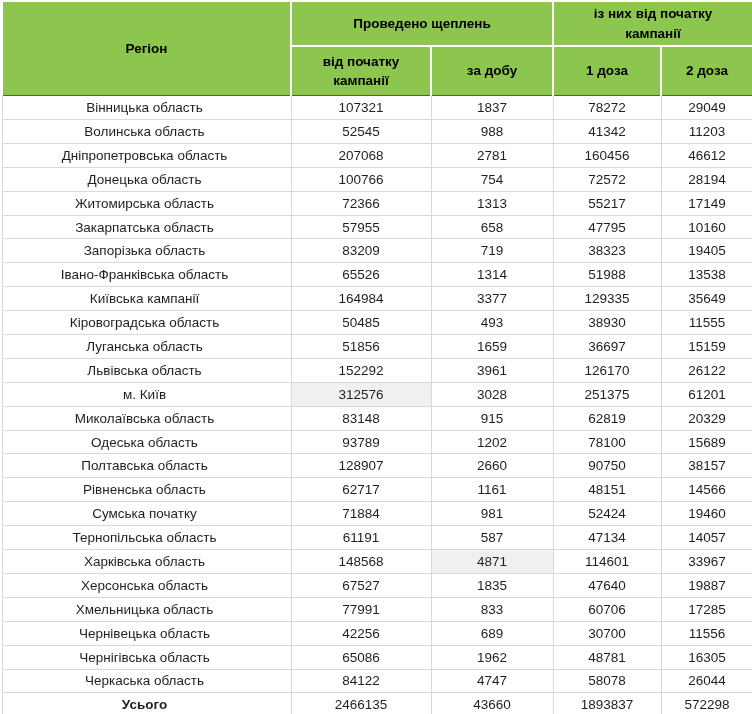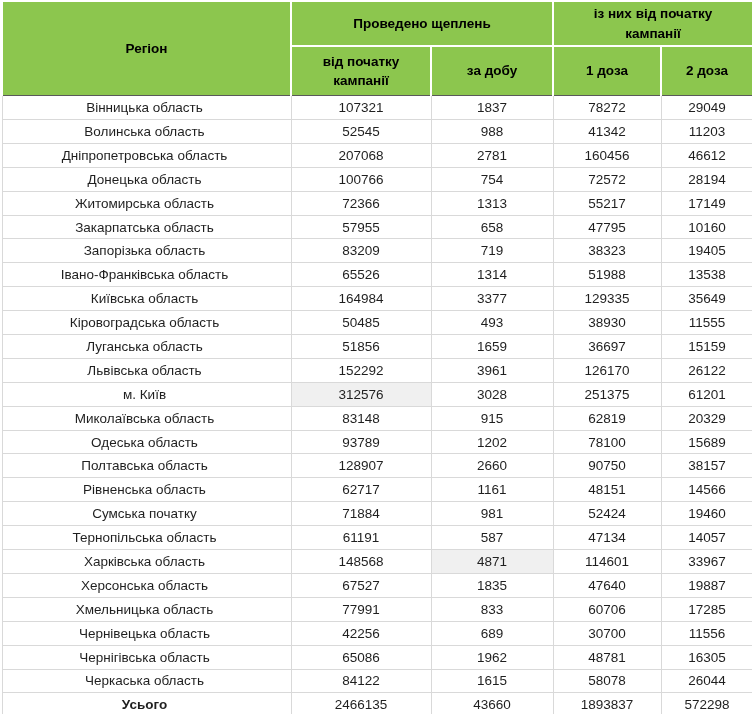--- a/index.html
+++ b/index.html
@@ -149,21 +149,21 @@
 
   <tr>
     <td class="region">Івано-Франківська область</td>
     <td class="num">65526</td>
     <td class="num">1314</td>
     <td class="num">51988</td>
     <td class="num">13538</td>
   </tr>
 
   <tr>
-    <td class="region">Київська область</td>
+    <td class="region">Київська кампанії</td>
     <td class="num">164984</td>
     <td class="num">3377</td>
     <td class="num">129335</td>
     <td class="num">35649</td>
   </tr>
 
   <tr>
     <td class="region">Кіровоградська область</td>
     <td class="num">50485</td>
     <td class="num">493</td>
@@ -279,21 +279,21 @@
     <td class="region">Чернігівська область</td>
     <td class="num">65086</td>
     <td class="num">1962</td>
     <td class="num">48781</td>
     <td class="num">16305</td>
   </tr>
 
   <tr>
     <td class="region">Черкаська область</td>
     <td class="num">84122</td>
-    <td class="num">1615</td>
+    <td class="num">4747</td>
     <td class="num">58078</td>
     <td class="num">26044</td>
   </tr>
 </tbody>
   <tbody>
     <tr class="total">
       <td class="region">Усього</td>
       <td class="num">2466135</td>
       <td class="num">43660</td>
       <td class="num">1893837</td>

